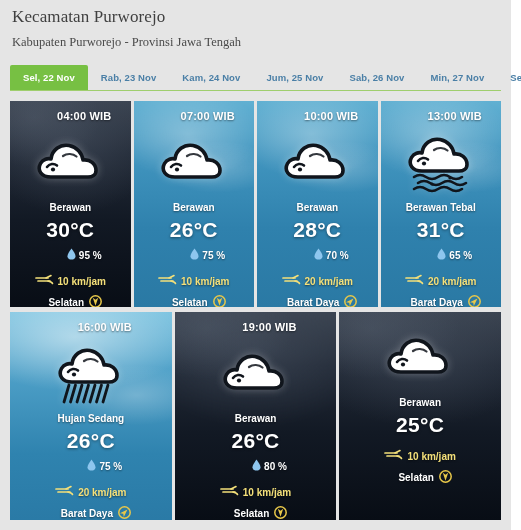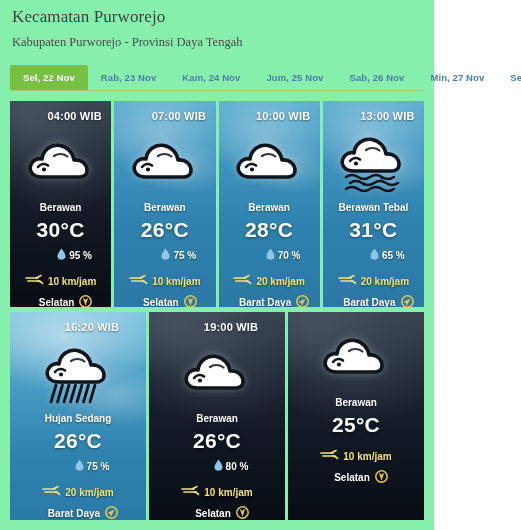--- a/index.html
+++ b/index.html
@@ -2,21 +2,21 @@
 <html><head>
 <meta charset="utf-8">
 <style>
   * { box-sizing: border-box; margin: 0; padding: 0; }
   html, body {
     width: 521px; height: 530px;
     background: #ffffff;
     font-family: "Liberation Sans", sans-serif;
     overflow: hidden;
   }
-  .page { width: 434px; height: 530px; position: relative; background: #86efac; }
+  .page { width: 511px; height: 530px; position: relative; background: #e5e5e5; }
 
   
   .header { padding: 6px 12px 0 12px; }
   .loc-title {
     font-family: "Liberation Serif", serif;
     font-size: 17px;
     color: #3f3f3f;
     letter-spacing: .1px;
     line-height: 22px;
   }
@@ -154,21 +154,21 @@
   }
   .c-dir .dirlabel { color: #ffffff; margin-left: 10px; }
 </style>
 </head>
 <body>
 
 <div class="page">
 
   <div class="header">
     <div class="loc-title">Kecamatan Purworejo</div>
-    <div class="loc-sub">Kabupaten Purworejo - Provinsi Daya Tengah</div>
+    <div class="loc-sub">Kabupaten Purworejo - Provinsi Jawa Tengah</div>
   </div>
 
   <div class="tabs" id="tabbar">
       <div class="tab active">Sel, 22 Nov</div>
       <div class="tab">Rab, 23 Nov</div>
       <div class="tab">Kam, 24 Nov</div>
       <div class="tab">Jum, 25 Nov</div>
       <div class="tab">Sab, 26 Nov</div>
       <div class="tab">Min, 27 Nov</div>
       <div class="tab">Sen, 28 Nov</div>
@@ -325,21 +325,21 @@
                 <circle cx="6.5" cy="6.5" r="5.7" fill="none" stroke="#e8c84a" stroke-width="1.5"></circle>
                 <g transform="rotate(45 6.5 6.5)">
                   <path d="M6.5 2.3 L9.2 10.2 L6.5 8.3 L3.8 10.2 Z" fill="#e8c84a"></path>
                 </g>
               </svg></span>
           </div>
         </div>
       </div>
     <div class="row row2" id="row2">
         <div class="card bg-day-bright">
-          <div class="c-time">16:20 WIB</div>
+          <div class="c-time">16:00 WIB</div>
           <div class="c-icon">
             <svg width="78" height="70" viewBox="0 0 78 70">
               <path d="M20 44 C10 44 6 37 9.5 30.5 C12 26 17 25 20 26 C21 17 29 11 38 12.5 C46 14 51 20 52 27 C59 26 65 31 65 37.5 C65 42 61 44 57 44 Z" fill="#ffffff" stroke="#10151c" stroke-width="3.6" stroke-linejoin="round"></path>
               <path d="M16 34 C18.5 30.5 23 30 26 32.5" fill="none" stroke="#10151c" stroke-width="2.6" stroke-linecap="round"></path>
               <circle cx="22" cy="36.5" r="2.1" fill="#10151c"></circle>
               <path d="M32 23 C36 20 42 20.5 45.5 23.5" fill="none" stroke="#10151c" stroke-width="2.2" stroke-linecap="round" opacity=".85"></path>
               <line x1="17" y1="47" x2="12" y2="64" stroke="#10151c" stroke-width="2.8" stroke-linecap="round"></line>
               <line x1="23.5" y1="47" x2="18.5" y2="64" stroke="#10151c" stroke-width="2.8" stroke-linecap="round"></line>
               <line x1="30" y1="47" x2="25" y2="64" stroke="#10151c" stroke-width="2.8" stroke-linecap="round"></line>
               <line x1="36.5" y1="47" x2="31.5" y2="64" stroke="#10151c" stroke-width="2.8" stroke-linecap="round"></line>

